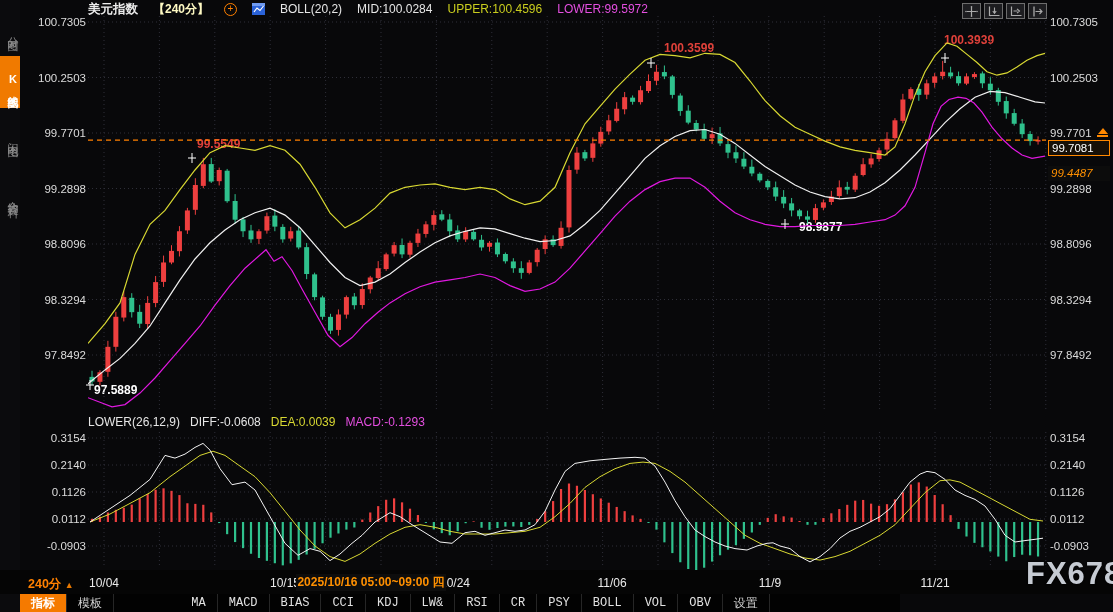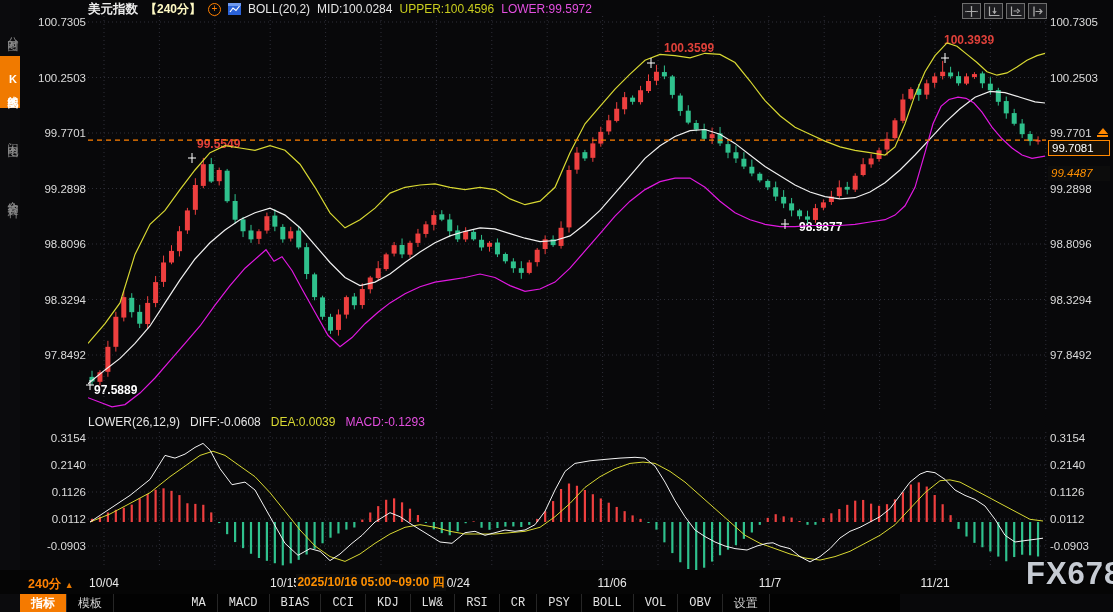--- a/index.html
+++ b/index.html
@@ -5,21 +5,21 @@
   html,body{margin:0;padding:0;background:#000;}
   #screen{position:relative;width:1113px;height:612px;background:#08080a;overflow:hidden;
           font-family:"Liberation Sans",sans-serif;-webkit-font-smoothing:antialiased;}
   .abs{position:absolute;}
   
   #sidebar{left:0;top:0;width:20px;height:612px;background:#0b0b0d;}
   .side-tab{position:absolute;left:0;width:20px;writing-mode:vertical-rl;text-orientation:upright;
             letter-spacing:2px;font-size:11px;color:#8d8d8d;text-align:center;cursor:pointer;}
   .side-tab.active{background:#f07a00;color:#fff;font-weight:bold;}
   
-  #header{left:88px;top:0;height:18px;display:flex;align-items:center;gap:7px;font-size:12px;white-space:nowrap;}
+  #header{left:88px;top:0;height:18px;display:flex;align-items:center;gap:15px;font-size:12px;white-space:nowrap;}
   .h-sym{color:#ececec;font-weight:bold;font-size:12.5px;}
   .h-period{color:#fef9c3;font-weight:bold;}
   .h-plus{width:11px;height:11px;border:1px solid #ff8000;border-radius:50%;color:#ff8000;
           font-size:10px;line-height:10px;text-align:center;}
   .h-white{color:#e6e6e6;}
   .h-upper{color:#c9cd1e;}
   .h-lower{color:#e44fe0;}
   
   #tools{right:66px;top:3px;display:flex;gap:3px;}
   .tool{width:17px;height:14px;border:1px solid #6d6d6d;background:#1d1d20;display:flex;
@@ -616,21 +616,21 @@
 
   <div id="timebar" class="abs"></div>
   <div id="period" class="abs">
     <span>240分</span> <span class="tri">▲</span>
   </div>
   <div id="dates">
       <div class="date" style="left: 104px;">10/04</div>
       <div class="date" style="left: 285px;">10/15</div>
       <div class="date" style="left: 455px;">10/24</div>
       <div class="date" style="left: 612px;">11/06</div>
-      <div class="date" style="left: 770px;">11/7</div>
+      <div class="date" style="left: 770px;">11/9</div>
       <div class="date" style="left: 935px;">11/21</div>
       <div id="tooltip" class="abs">2025/10/16 05:00~09:00 四</div>
     </div>
 
   <div id="toolbar" class="abs">
       <div class="tb-item v-active">指标</div>
       <div class="tb-item v-cn">模板</div>
       <div class="tb-item v-vip">VIP指标</div>
       <div class="tb-item">MA</div>
       <div class="tb-item">MACD</div>

